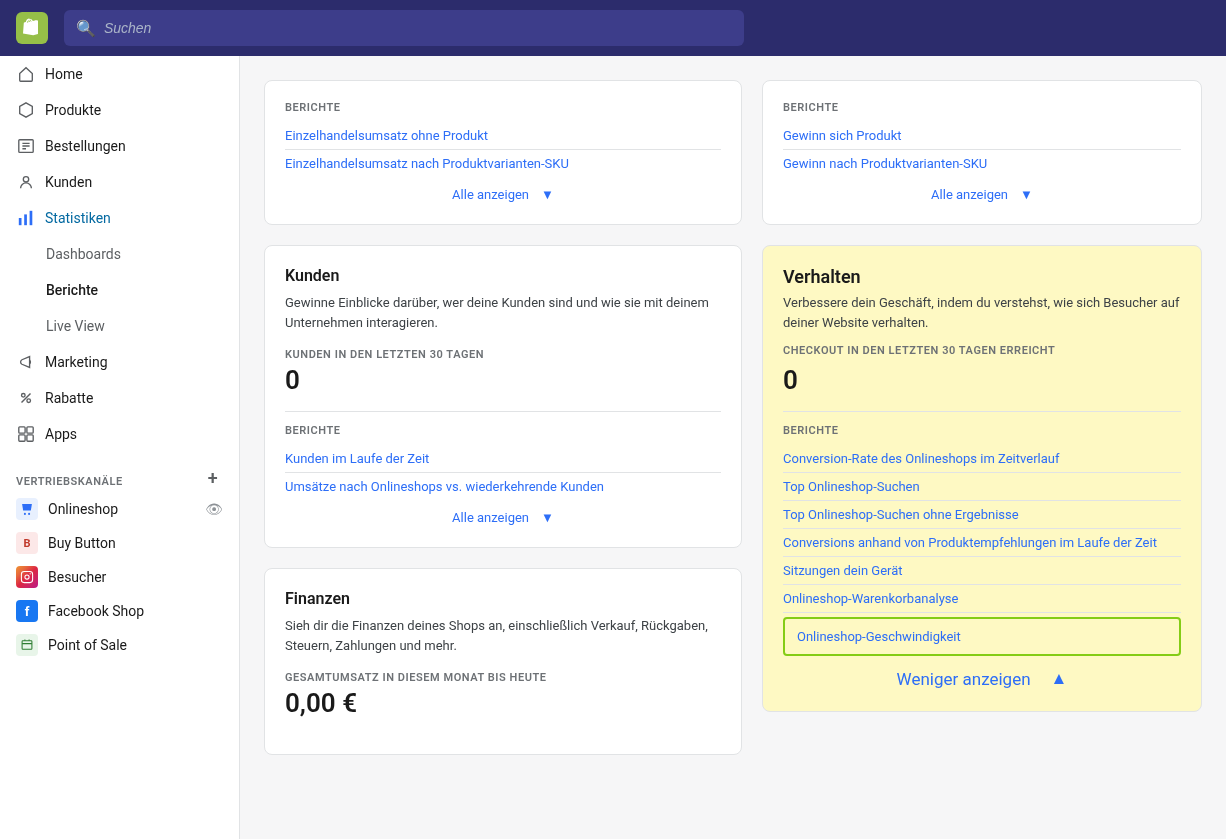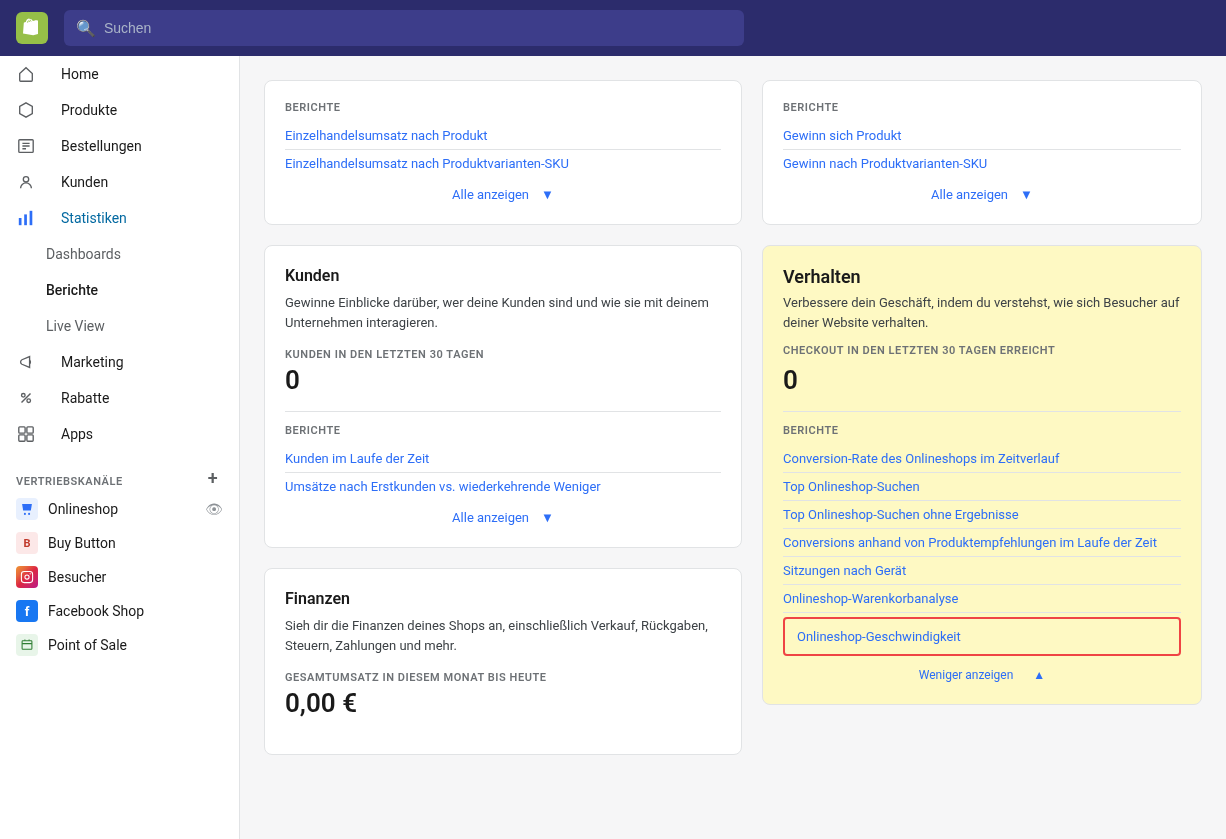--- a/index.html
+++ b/index.html
@@ -34,20 +34,21 @@
       height: 36px;
     }
     .search-bar input {
       background: transparent;
       border: none;
       color: #fff;
       font-size: 14px;
       outline: none;
       width: 100%;
       margin-left: 8px;
+      font-style: italic;
     }
     .search-bar input::placeholder { color: #aab4c8; }
 
     
     .main-layout {
       display: flex;
       flex: 1;
       overflow: hidden;
     }
 
@@ -59,21 +60,21 @@
       overflow-y: auto;
       flex-shrink: 0;
     }
     .sidebar-item {
       display: flex;
       align-items: center;
       padding: 8px 16px;
       color: #1a1a1a;
       cursor: pointer;
       font-size: 14px;
-      gap: 25px;
+      gap: 9px;
     }
     .sidebar-item .icon { width: 20px; height: 20px; display: flex; align-items: center; justify-content: center; color: #5c5f62; flex-shrink: 0; }
     .sidebar-sub {
       padding-left: 46px;
       padding-top: 4px;
       padding-bottom: 4px;
       color: #5c5f62;
       cursor: pointer;
       font-size: 14px;
       line-height: 28px;
@@ -225,34 +226,34 @@
       line-height: 1.5;
       margin-bottom: 12px;
     }
 
     
     .report-link-highlighted {
       display: block;
       color: #2d6ef7;
       font-size: 13px;
       padding: 10px 12px;
-      border: 2px solid #ef4444;
+      border: 2px solid #84cc16;
       border-radius: 4px;
       cursor: pointer;
       text-decoration: none;
       margin-top: 4px;
     }
 
     .weniger-btn {
       display: flex;
       align-items: center;
       justify-content: center;
       gap: 20px;
       color: #2d6ef7;
-      font-size: 12px;
+      font-size: 17px;
       padding: 12px 0 2px;
       cursor: pointer;
     }
 
     
     .top-reports-card {
       background: #fff;
       border: 1px solid #e1e3e5;
       border-radius: 8px;
       padding: 20px;
@@ -420,39 +421,39 @@
     </div>
 
   </div>
 
   <div class="content-area">
 
     <div class="left-col">
 
       <div class="card">
         <div class="reports-label">BERICHTE</div>
-        <a class="report-link">Einzelhandelsumsatz nach Produkt</a>
+        <a class="report-link">Einzelhandelsumsatz ohne Produkt</a>
         <a class="report-link">Einzelhandelsumsatz nach Produktvarianten-SKU</a>
         <div class="show-all-btn">
           <span>Alle anzeigen</span>
           <span>▼</span>
         </div>
       </div>
 
       <div class="card">
         <div class="card-title">Kunden</div>
         <div class="card-desc">
           <span>Gewinne Einblicke darüber, wer deine Kunden sind und wie sie mit deinem Unternehmen interagieren.</span>
         </div>
         <div class="section-label">KUNDEN IN DEN LETZTEN 30 TAGEN</div>
         <div class="big-number">0</div>
         <hr class="divider">
         <div class="reports-label">BERICHTE</div>
         <a class="report-link">Kunden im Laufe der Zeit</a>
-        <a class="report-link">Umsätze nach Erstkunden vs. wiederkehrende Weniger</a>
+        <a class="report-link">Umsätze nach Onlineshops vs. wiederkehrende Kunden</a>
         <div class="show-all-btn">
           <span>Alle anzeigen</span>
           <span>▼</span>
         </div>
       </div>
 
       <div class="card">
         <div class="card-title">Finanzen</div>
         <div class="card-desc">Sieh dir die Finanzen deines Shops an, einschließlich Verkauf, Rückgaben, Steuern, Zahlungen und mehr.</div>
         <div class="section-label">GESAMTUMSATZ IN DIESEM MONAT BIS HEUTE</div>
@@ -477,21 +478,21 @@
         <div class="verhalten-title">Verhalten</div>
         <div class="verhalten-desc">Verbessere dein Geschäft, indem du verstehst, wie sich Besucher auf deiner Website verhalten.</div>
         <div class="panel-section-title">CHECKOUT IN DEN LETZTEN 30 TAGEN ERREICHT</div>
         <div class="big-number">0</div>
         <hr class="divider">
         <div class="panel-section-title">BERICHTE</div>
         <a class="report-link">Conversion-Rate des Onlineshops im Zeitverlauf</a>
         <a class="report-link">Top Onlineshop-Suchen</a>
         <a class="report-link">Top Onlineshop-Suchen ohne Ergebnisse</a>
         <a class="report-link">Conversions anhand von Produktempfehlungen im Laufe der Zeit</a>
-        <a class="report-link">Sitzungen nach Gerät</a>
+        <a class="report-link">Sitzungen dein Gerät</a>
         <a class="report-link">Onlineshop-Warenkorbanalyse</a>
         <a class="report-link-highlighted">Onlineshop-Geschwindigkeit</a>
         <div class="weniger-btn">
           <span>Weniger anzeigen</span>
           <span>▲</span>
         </div>
       </div>
 
     </div>
 

